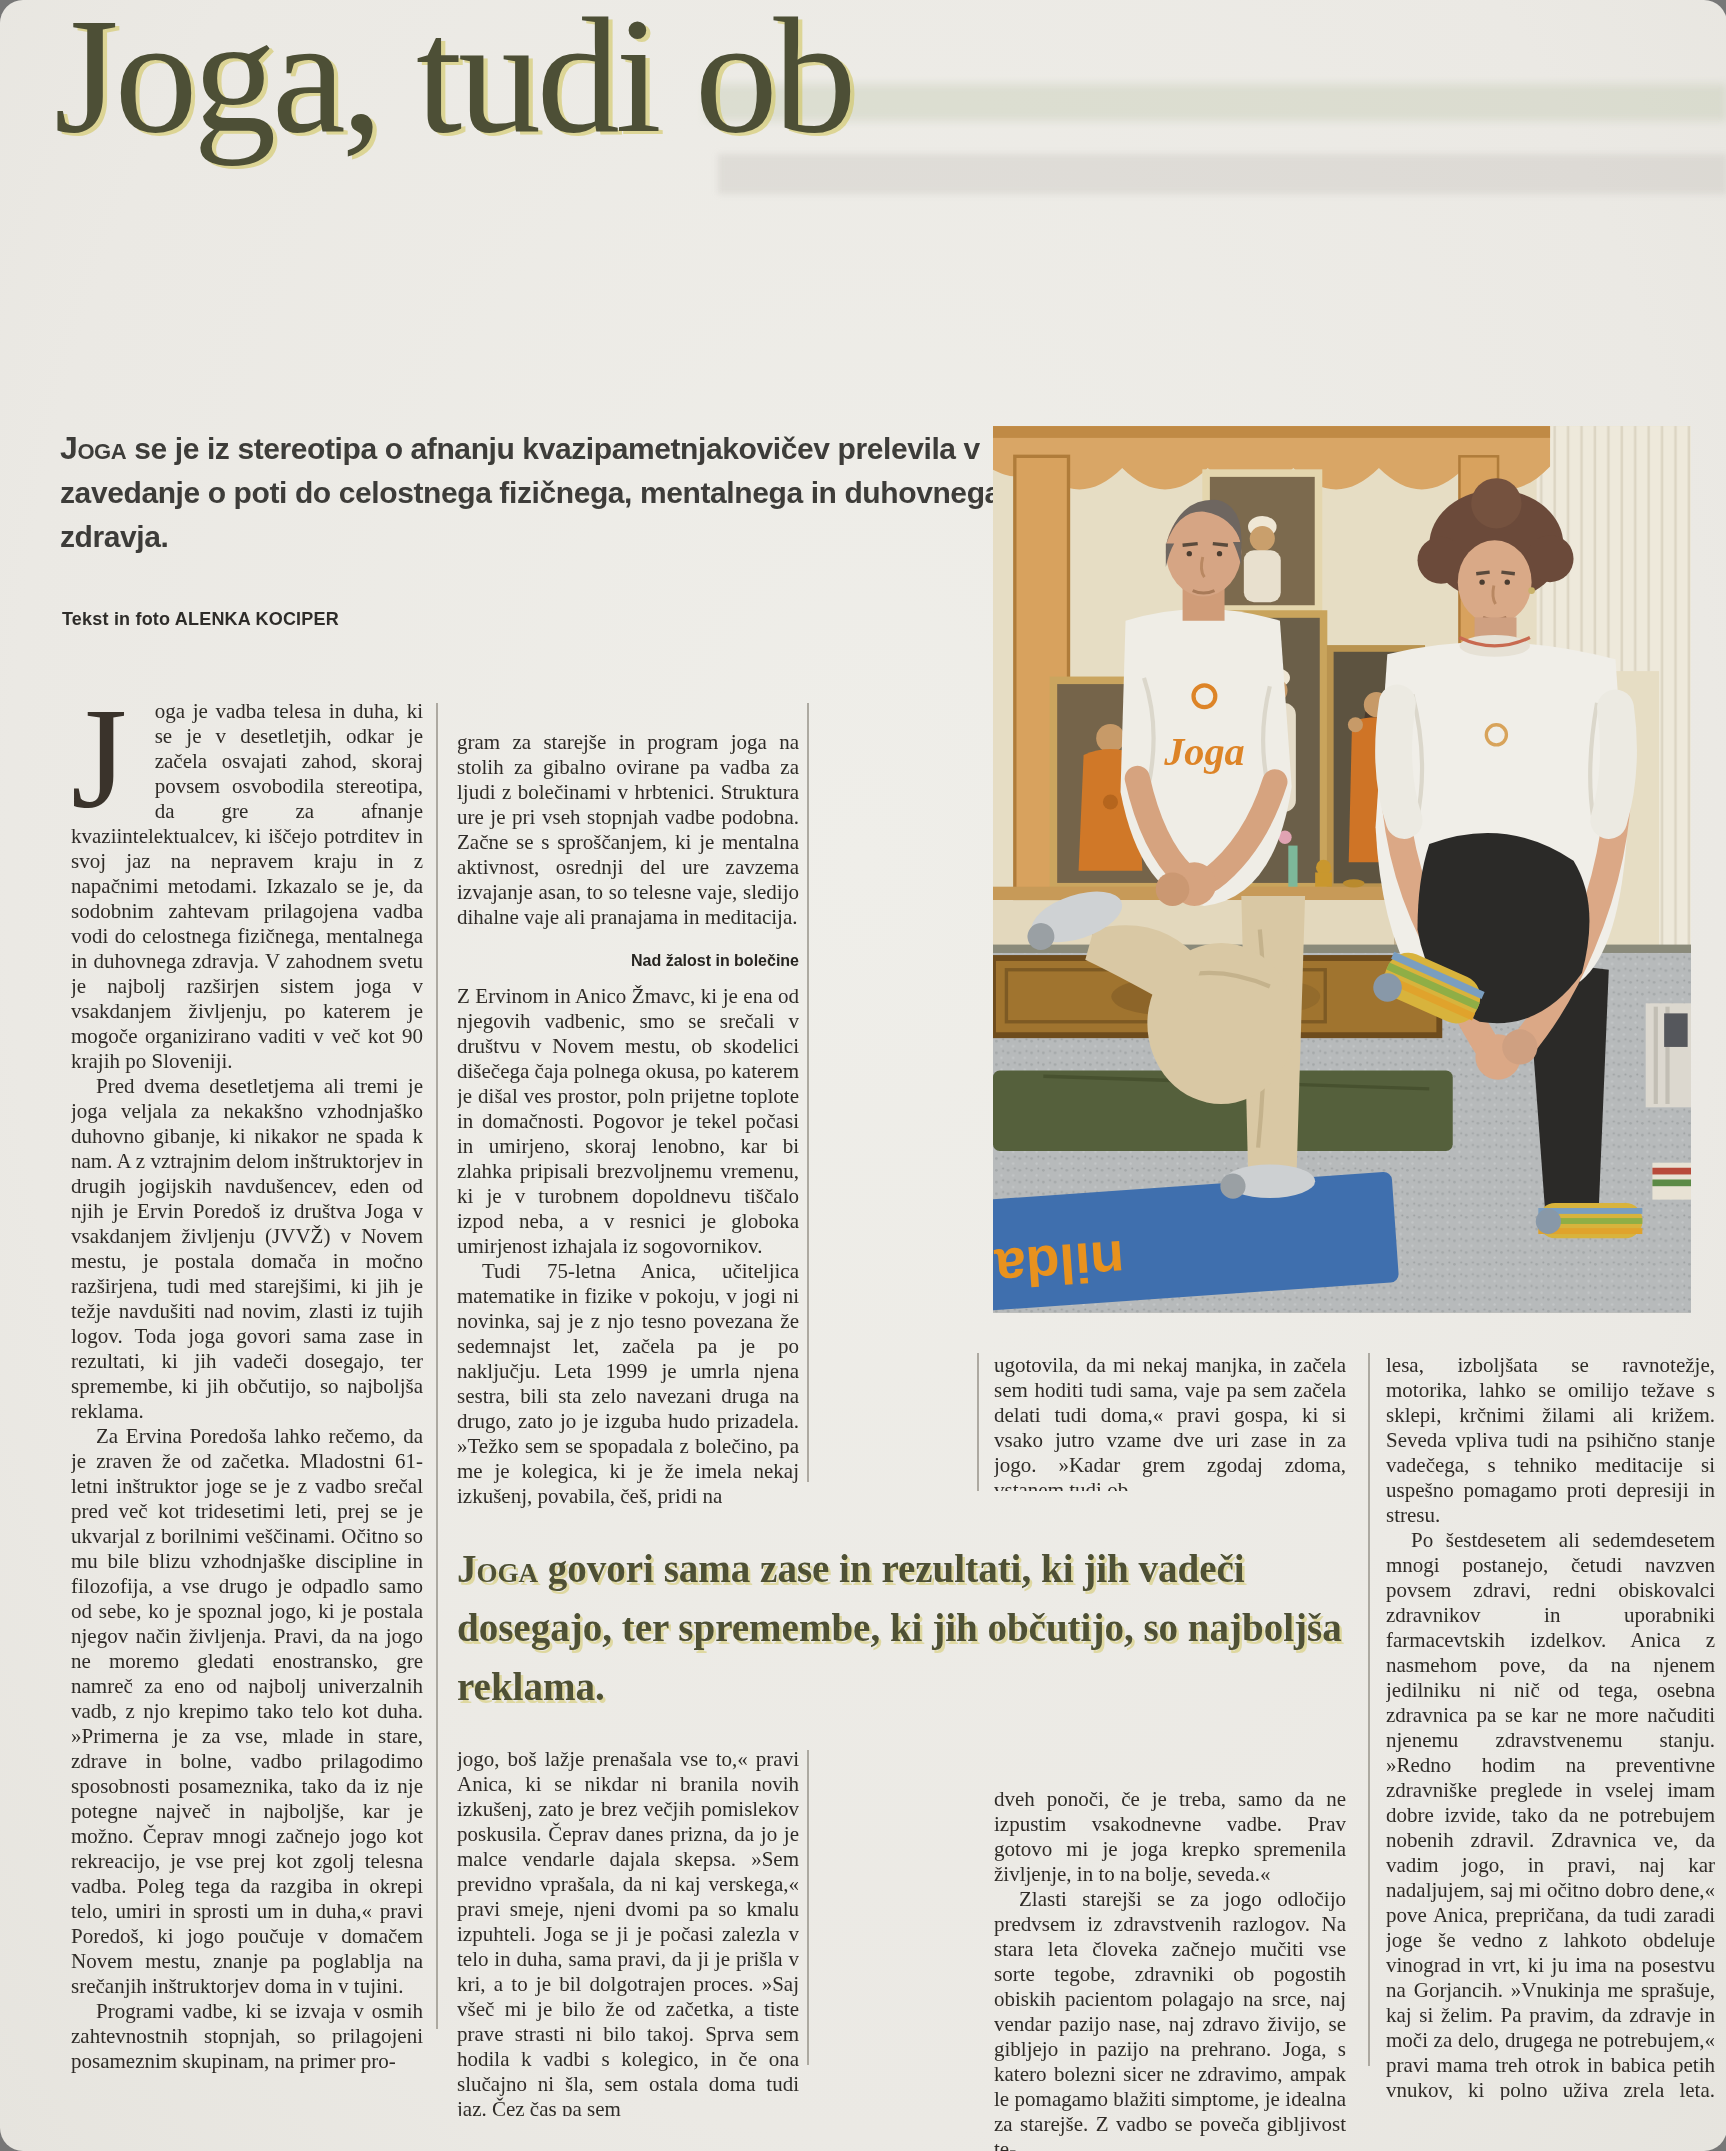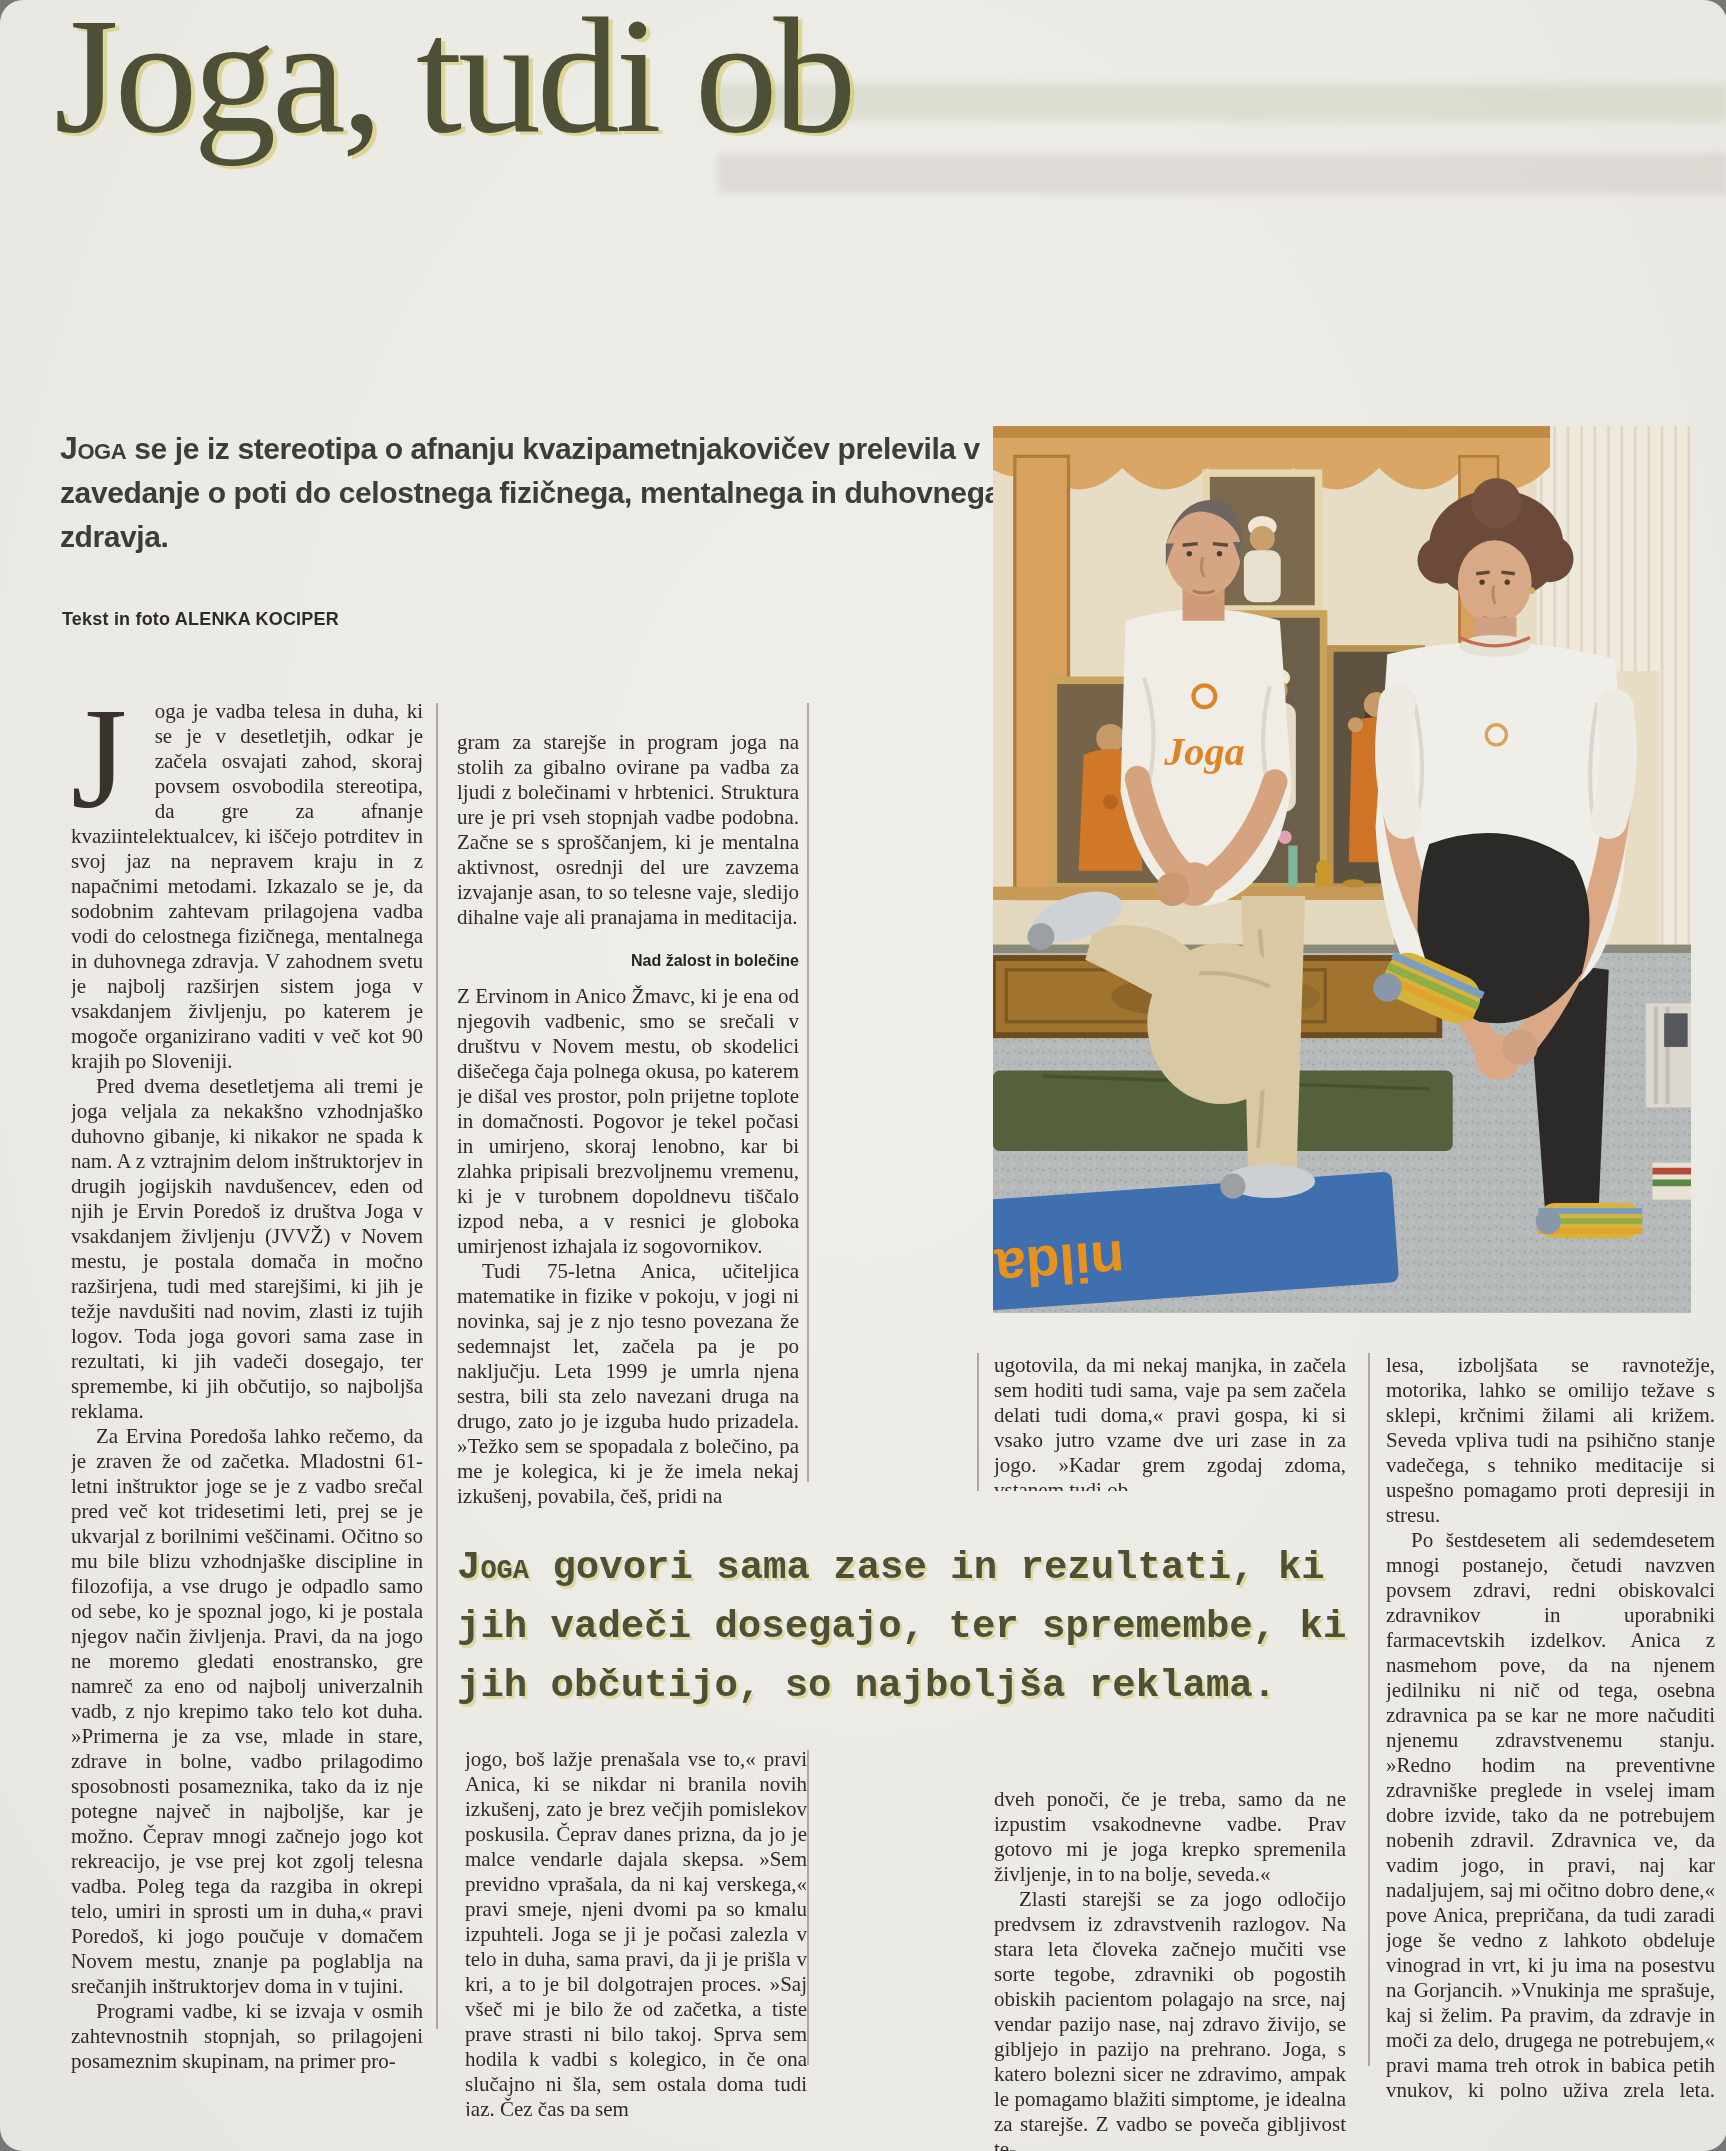--- a/index.html
+++ b/index.html
@@ -48,21 +48,21 @@
     color:#3a332b;
   }
   .subhead{
     font-family:"Liberation Sans","DejaVu Sans",sans-serif;
     font-weight:bold;font-size:16px;line-height:28.5px;
     color:#262420;text-align:right;
     margin:17px 0 8.4px 0 !important;
   }
   .pullquote{
     position:absolute;left:457px;top:1539px;width:900px;margin:0;
-    font-family:Liberation Mono, monospace;
+    font-family:Liberation Serif, serif;
     font-weight:bold;font-size:39px;line-height:59px;
     color:#4e5035;
     text-shadow:2.5px 2.5px 0 rgba(210,198,90,0.5);
   }
   .pq-word{font-variant:small-caps;}
   .vrule{position:absolute;width:1.7px;background:#97938a;opacity:0.75;}
   .photo{
     position:absolute;left:993px;top:426px;width:698px;height:887px;
     overflow:hidden;background:#dfd6bd;
   }
@@ -289,21 +289,21 @@
     <p>Z Ervinom in Anico Žmavc, ki je ena od njegovih vadbenic, smo se srečali v društvu v Novem mestu, ob skodelici dišečega čaja polnega okusa, po katerem je dišal ves prostor, poln prijetne toplote in domačnosti. Pogovor je tekel počasi in umirjeno, skoraj lenobno, kar bi zlahka pripisali brezvoljnemu vremenu, ki je v turobnem dopoldnevu tiščalo izpod neba, a v resnici je globoka umirjenost izhajala iz sogovornikov.</p>
     <p class="ind">Tudi 75-letna Anica, učiteljica matematike in fizike v pokoju, v jogi ni novinka, saj je z njo tesno povezana že sedemnajst let, začela pa je po naključju. Leta 1999 je umrla njena sestra, bili sta zelo navezani druga na drugo, zato jo je izguba hudo prizadela. »Težko sem se spopadala z bolečino, pa me je kolegica, ki je že imela nekaj izkušenj, povabila, češ, pridi na</p>
   </div>
 
   <div class="col" style="left:994px;top:1353px;width:352px;height:138px;">
     <p>ugotovila, da mi nekaj manjka, in začela sem hoditi tudi sama, vaje pa sem začela delati tudi doma,« pravi gospa, ki si vsako jutro vzame dve uri zase in za jogo. »Kadar grem zgodaj zdoma, vstanem tudi ob</p>
   </div>
 
   <p class="pullquote"><span class="pq-word">Joga</span><span> govori sama zase in rezultati, ki jih vadeči dosegajo, ter spremembe, ki jih občutijo, so najboljša reklama.</span></p>
 
-  <div class="col" style="left:457px;top:1747px;width:342px;height:369px;margin-left:8px;">
+  <div class="col" style="left:457px;top:1747px;width:342px;height:369px;">
     <p>jogo, boš lažje prenašala vse to,« pravi Anica, ki se nikdar ni branila novih izkušenj, zato je brez večjih pomislekov poskusila. Čeprav danes prizna, da jo je malce vendarle dajala skepsa. »Sem previdno vprašala, da ni kaj verskega,« pravi smeje, njeni dvomi pa so kmalu izpuhteli. Joga se ji je počasi zalezla v telo in duha, sama pravi, da ji je prišla v kri, a to je bil dolgotrajen proces. »Saj všeč mi je bilo že od začetka, a tiste prave strasti ni bilo takoj. Sprva sem hodila k vadbi s kolegico, in če ona slučajno ni šla, sem ostala doma tudi jaz. Čez čas pa sem</p>
   </div>
 
   <div class="col" style="left:994px;top:1747px;width:352px;height:369px;margin-top:40px;">
     <p>dveh ponoči, če je treba, samo da ne izpustim vsakodnevne vadbe. Prav gotovo mi je joga krepko spremenila življenje, in to na bolje, seveda.«</p>
     <p class="ind">Zlasti starejši se za jogo odločijo predvsem iz zdravstvenih razlogov. Na stara leta človeka začnejo mučiti vse sorte tegobe, zdravniki ob pogostih obiskih pacientom polagajo na srce, naj vendar pazijo nase, naj zdravo živijo, se gibljejo in pazijo na prehrano. Joga, s katero bolezni sicer ne zdravimo, ampak le pomagamo blažiti simptome, je idealna za starejše. Z vadbo se poveča gibljivost te-</p>
   </div>
 
   <div class="col" style="left:1386px;top:1353px;width:329px;height:747px;">
     <p>lesa, izboljšata se ravnotežje, motorika, lahko se omilijo težave s sklepi, krčnimi žilami ali križem. Seveda vpliva tudi na psihično stanje vadečega, s tehniko meditacije si uspešno pomagamo proti depresiji in stresu.</p>

